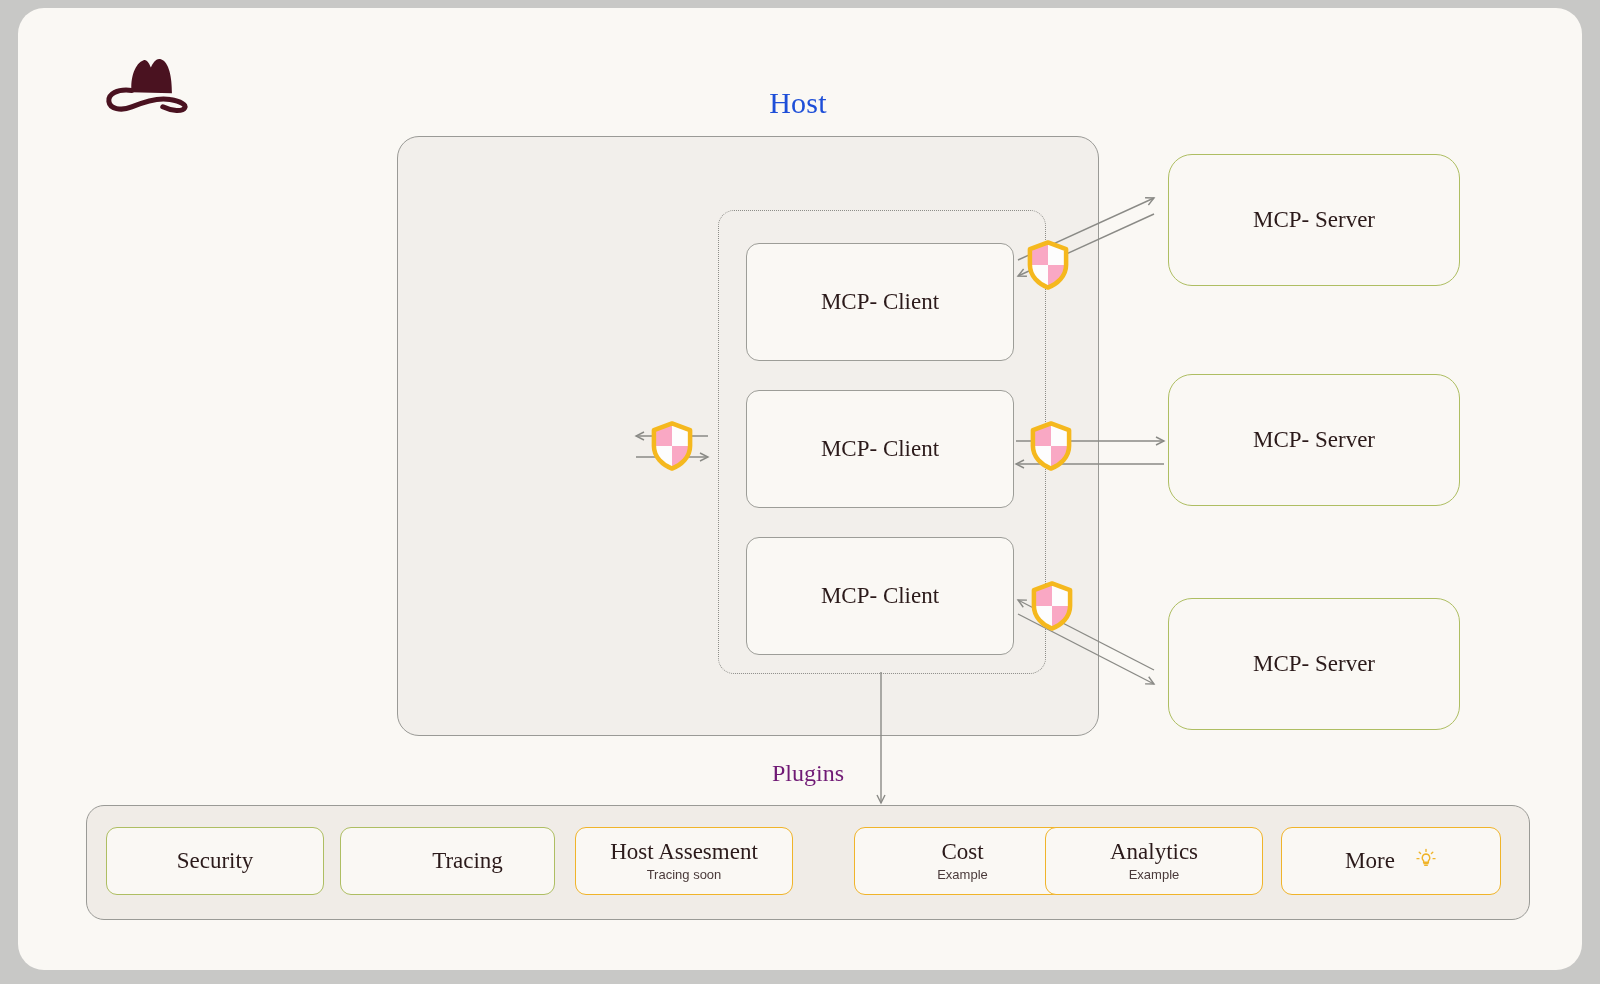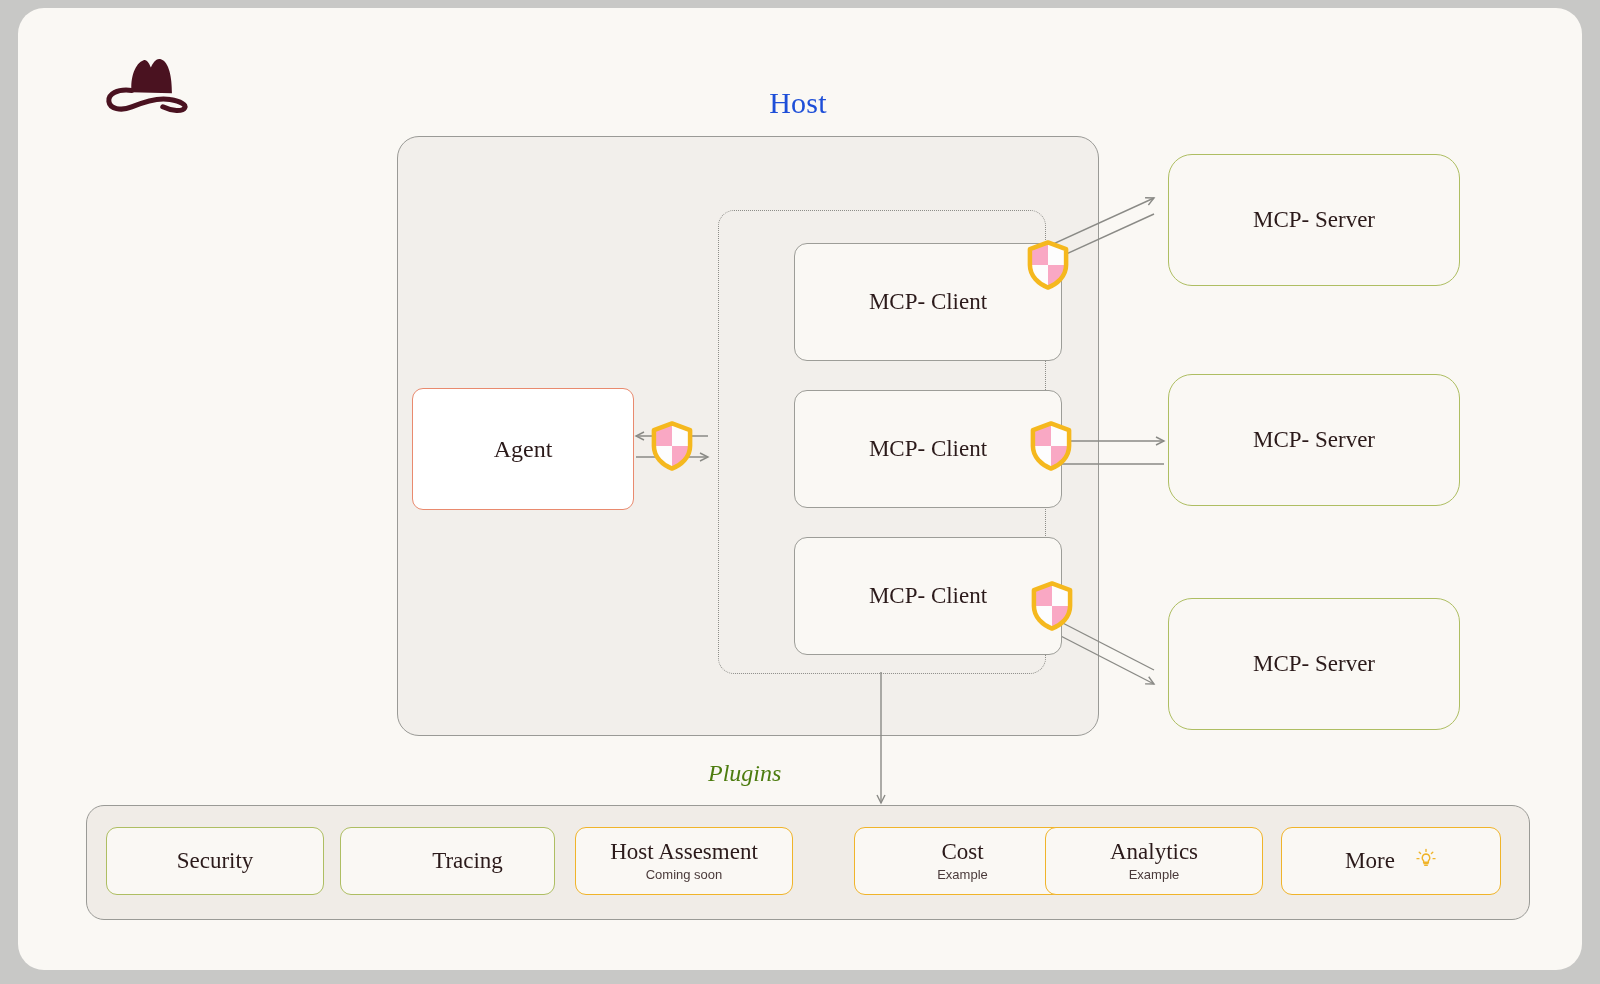--- a/index.html
+++ b/index.html
@@ -52,24 +52,23 @@
     width: 220px;
     text-align: center;
     font-size: 24px;
     color: #2b1a1a;
   }
   .title-plugins {
     position: absolute;
     left: 690px;
     top: 752px;
     width: 200px;
-    text-align: left;
+    text-align: center;
     font-size: 24px;
-    color: #4d7c0f;
-    font-style: italic;
+    color: #701a75;
   }
 
   
   .host-box {
     position: absolute;
     left: 379px;
     top: 128px;
     width: 700px;
     height: 598px;
     background: #f2efeb;
@@ -107,21 +106,20 @@
     justify-content: center;
     font-size: 23px;
     color: #2b1a1a;
     box-sizing: border-box;
   }
   .node-client {
     border: 1.4px solid #9d9d98;
     left: 728px;
     width: 268px;
     height: 118px;
-    margin-left: 48px;
   }
   .client1 { top: 235px; }
   .client2 { top: 382px; }
   .client3 { top: 529px; }
 
   .node-agent {
     left: 394px;
     top: 380px;
     width: 222px;
     height: 122px;
@@ -236,21 +234,20 @@
       <line x1="1136" y1="662" x2="1000" y2="592" stroke="#8a8a86" stroke-width="1.4" marker-end="url(#ah)"></line>
       <line x1="1000" y1="606" x2="1136" y2="676" stroke="#8a8a86" stroke-width="1.4" marker-end="url(#ah)"></line>
 
       <line x1="863" y1="664" x2="863" y2="795" stroke="#8a8a86" stroke-width="1.4" marker-end="url(#ah)"></line>
     </svg>
 
     <div class="node node-client client1">MCP- Client</div>
     <div class="node node-client client2">MCP- Client</div>
     <div class="node node-client client3">MCP- Client</div>
 
-    <div class="node node-agent">Agent</div>
 
     <div class="node node-server server1">MCP- Server</div>
     <div class="node node-server server2">MCP- Server</div>
     <div class="node node-server server3">MCP- Server</div>
 
     <div class="shield sh1">
       <svg viewBox="0 0 40 46" width="46" height="52">
         <path d="M20 3 L36 9 V23 C36 33 28 40 20 43 C12 40 4 33 4 23 V9 Z" fill="#ffffff"></path>
         <clipPath id="c1">
             <path d="M20 3 L36 9 V23 C36 33 28 40 20 43 C12 40 4 33 4 23 V9 Z"></path>
@@ -313,21 +310,21 @@
     <div class="plugins-bar"></div>
 
     <div class="chip green chip-security">
       <span class="chip-label">Security</span>
     </div>
     <div class="chip green chip-tracing">
       <span class="chip-label">Tracing</span>
     </div>
     <div class="chip amber chip-risk">
       <span class="chip-label">Host Assesment</span>
-      <span class="chip-sub">Coming soon</span>
+      <span class="chip-sub">Tracing soon</span>
     </div>
     <div class="chip amber chip-cost">
       <span class="chip-label">Cost</span>
       <span class="chip-sub">Example</span>
     </div>
     <div class="chip amber chip-analytics">
       <span class="chip-label">Analytics</span>
       <span class="chip-sub">Example</span>
     </div>
     <div class="chip amber chip-more">

